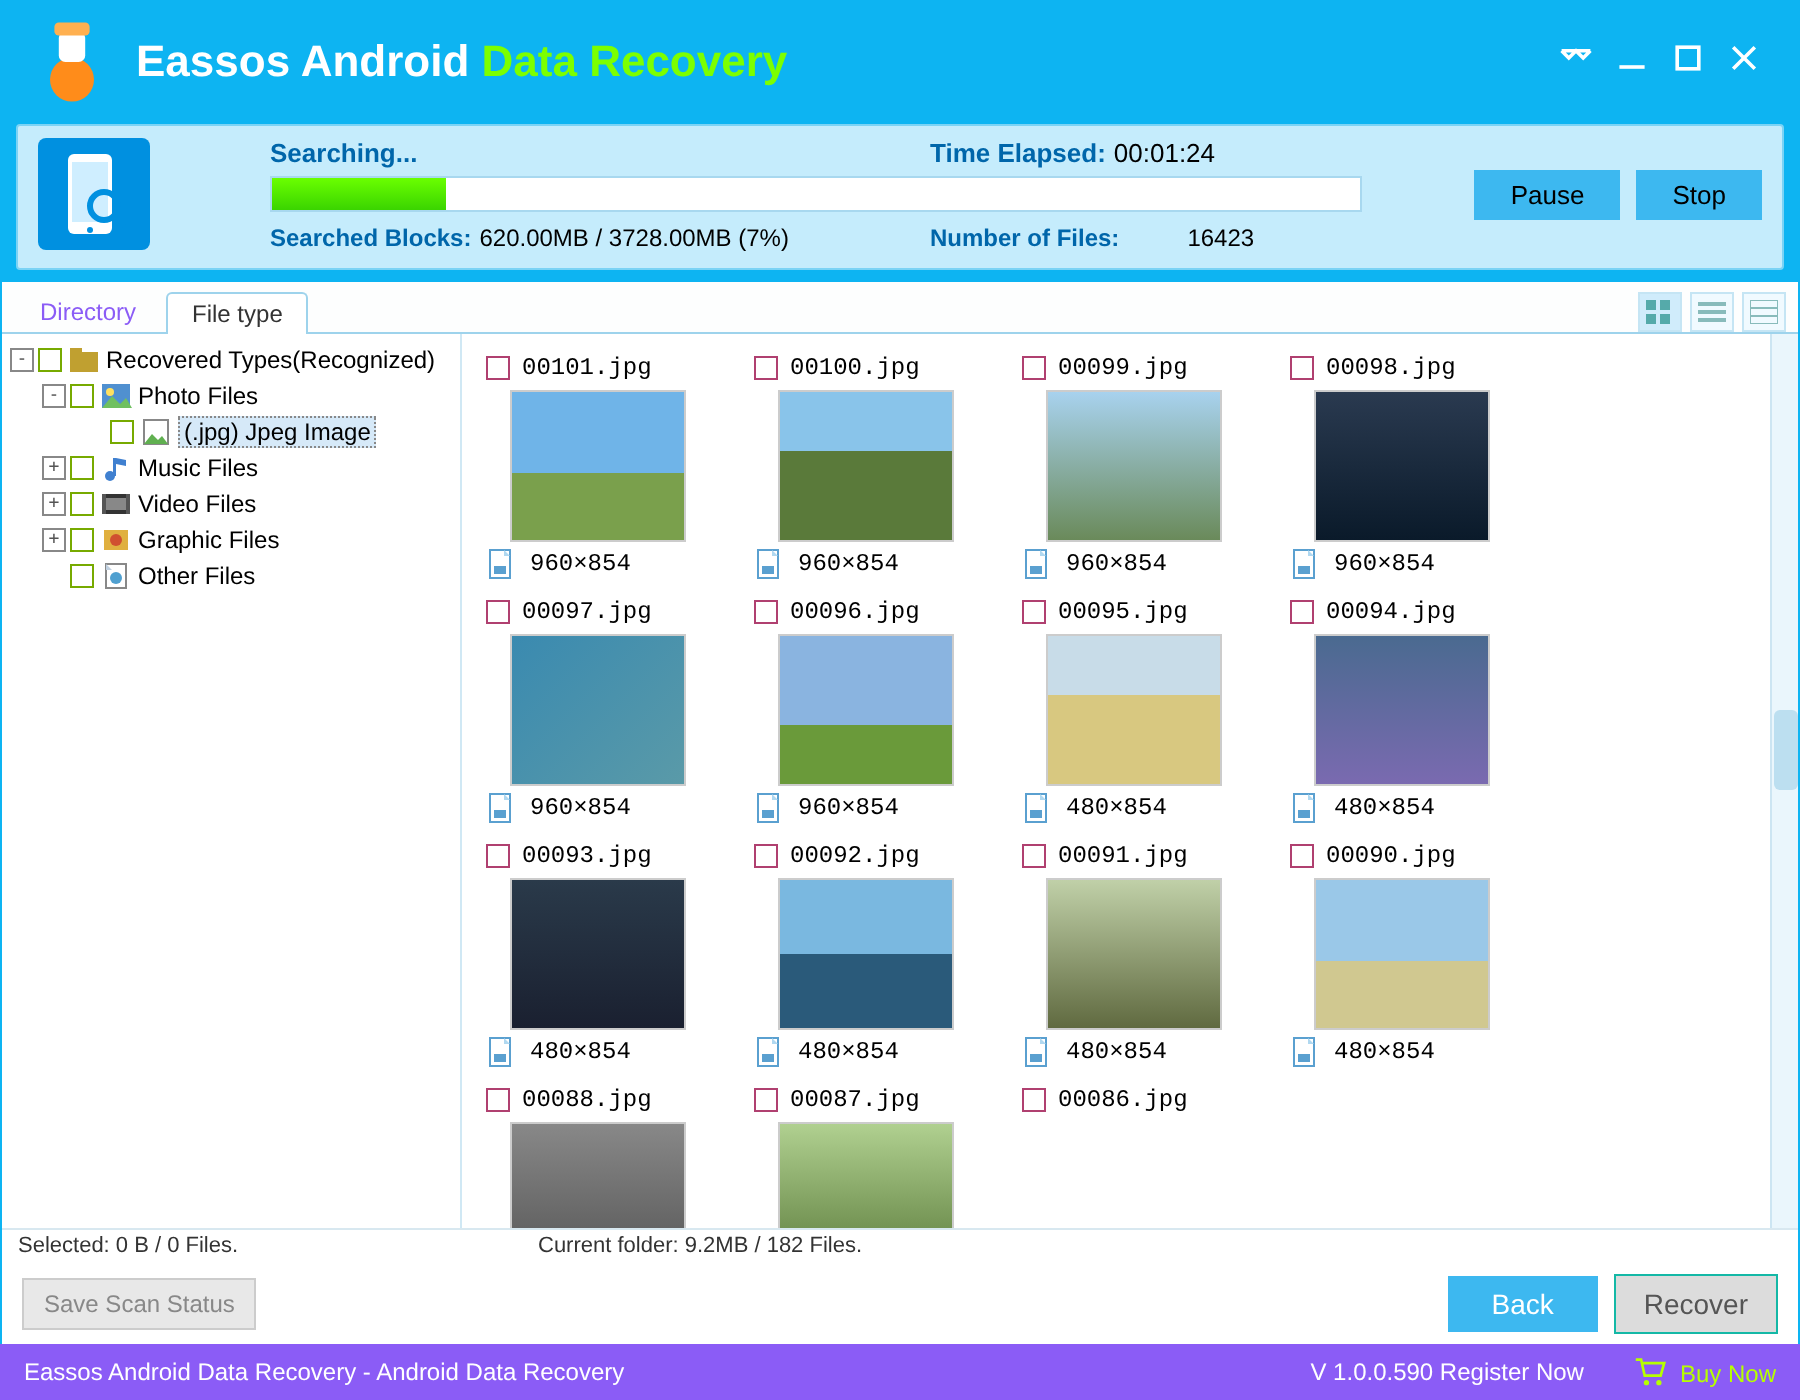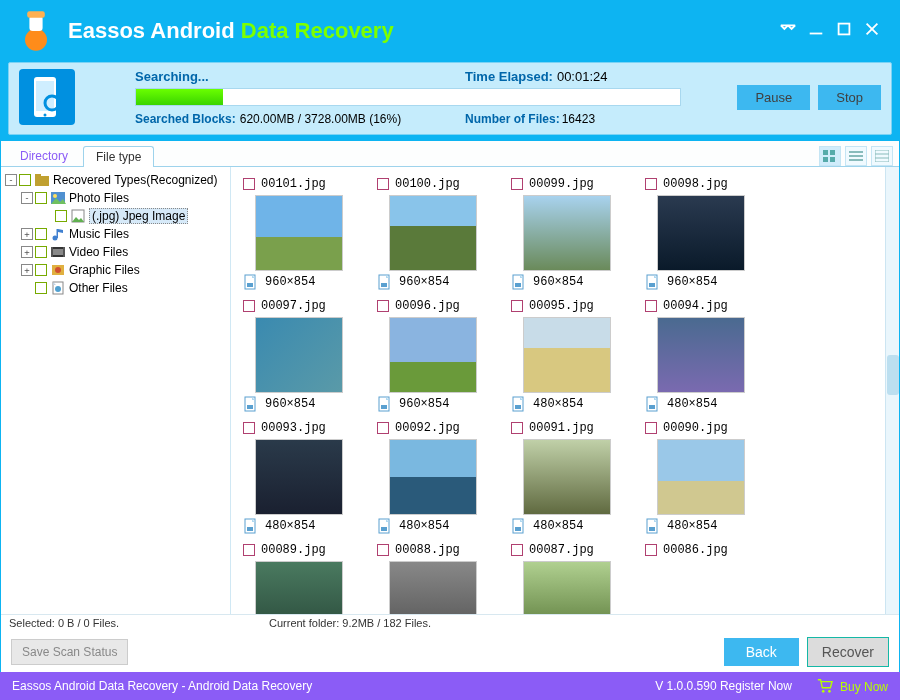--- a/index.html
+++ b/index.html
@@ -24,21 +24,21 @@
 .progress-row1 { display:flex; font-size: 13px; color:#0066aa; font-weight:bold; }
 .progress-row1 .left { flex:0 0 330px; }
 .progress-row1 .tlabel { color:#0066aa; }
 .progress-row1 .tval { color:#000; font-weight:normal; margin-left:4px;}
 .progress-bar-outer { height: 18px; background:#fff; border:1px solid #a8d8ef; margin: 4px 0 6px 0; position:relative; }
 .progress-bar-inner { height:100%; background: linear-gradient(#6aff00,#3ad400); }
 .progress-row2 { display:flex; font-size: 12px; color:#0066aa; font-weight:bold; }
 .progress-row2 .left { flex:0 0 330px; }
 .progress-row2 .val { color:#000; font-weight:normal; margin-left:4px; }
 .progress-btns { display:flex; gap:8px; margin-left: 10px; align-self:center; }
-.pbtn { background:#3db8f0; color:#404040; border:none; padding: 5px 18px; font-size:13px; cursor:pointer; }
+.pbtn { background:#3db8f0; color:#000000; border:none; padding: 5px 18px; font-size:13px; cursor:pointer; }
 
 
 .content { flex:1; background:#fff; margin: 0 1px; display:flex; flex-direction:column; min-height:0; }
 .tabrow { display:flex; align-items:flex-end; border-bottom:1px solid #9ed3ec; padding: 4px 6px 0 6px; background: #fdfefe; }
 .tab { padding: 3px 12px; font-size:12px; color:#8b5cf6; border:1px solid transparent; border-bottom:none; margin-right:2px; cursor:pointer; border-radius: 3px 3px 0 0; }
 .tab.active { background:#fff; color:#333; border-color:#9ed3ec; position:relative; top:1px; }
 .tabrow-spacer { flex:1; }
 .viewbtn { width:22px; height:20px; border:1px solid #c5e5f4; margin-left:4px; display:flex; align-items:center; justify-content:center; cursor:pointer; background:#f0faff; }
 .viewbtn.active { background:#d0ecfb; }
 
@@ -125,22 +125,22 @@
     </div>
     <div class="progress-body">
       <div class="progress-row1">
         <div class="left">Searching...</div>
         <div><span class="tlabel">Time Elapsed:</span><span class="tval">00:01:24</span></div>
       </div>
       <div class="progress-bar-outer">
         <div class="progress-bar-inner" id="pbar" style="width: 16%;"></div>
       </div>
       <div class="progress-row2">
-        <div class="left"><span>Searched Blocks:</span><span class="val">620.00MB / 3728.00MB (16%)</span></div>
-        <div><span>Number of Files:</span><span class="val" style="margin-left:2px;">16423</span></div>
+        <div class="left"><span>Searched Blocks:</span><span class="val">620.00MB / 3728.00MB (7%)</span></div>
+        <div><span>Number of Files:</span><span class="val" style="margin-left:34px;">16423</span></div>
       </div>
     </div>
     <div class="progress-btns">
       <button class="pbtn">Pause</button>
       <button class="pbtn">Stop</button>
     </div>
   </div>
 
   <div class="content">
     <div class="tabrow">
@@ -436,27 +436,20 @@
                     <rect x="2" y="1" width="10" height="14" fill="#fff" stroke="#5aa0d0"></rect>
                     <path d="M9 1l3 3h-3z" fill="#b0d8f0"></path>
                     <rect x="4" y="9" width="6" height="4" fill="#5aa0d0"></rect>
                   </svg></span>
                 <span class="tile-dim">480×854</span>
               </div>
             </div>
             <div class="tile">
               <div class="tile-top">
                 <span class="tile-chk"></span>
-                <span class="tile-name">00089.jpg</span>
-              </div>
-              <div class="tile-img" style="background:linear-gradient(180deg,#4a7a60,#2a4a3a);"></div>
-            </div>
-            <div class="tile">
-              <div class="tile-top">
-                <span class="tile-chk"></span>
                 <span class="tile-name">00088.jpg</span>
               </div>
               <div class="tile-img" style="background:linear-gradient(180deg,#888,#555);"></div>
             </div>
             <div class="tile">
               <div class="tile-top">
                 <span class="tile-chk"></span>
                 <span class="tile-name">00087.jpg</span>
               </div>
               <div class="tile-img" style="background:linear-gradient(180deg,#b0d090,#5a7a3a);"></div>

